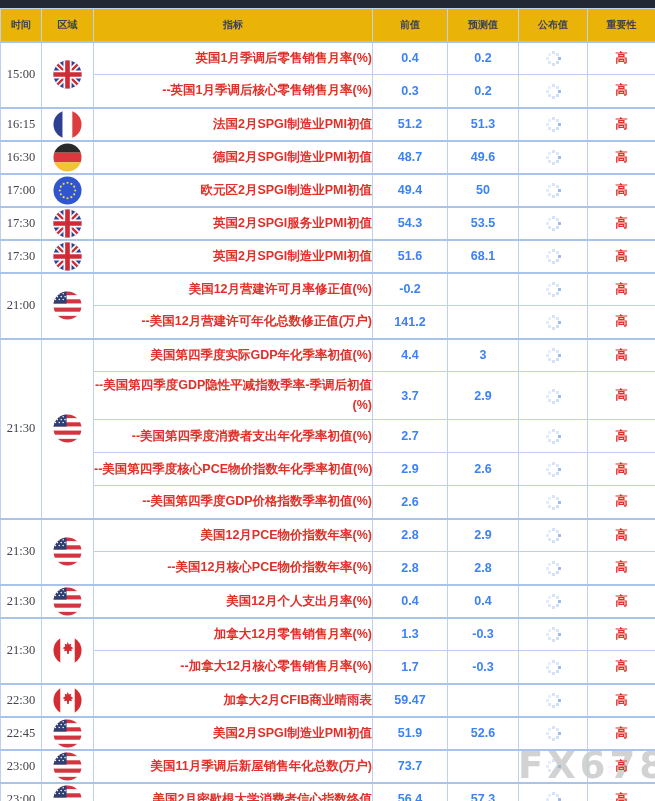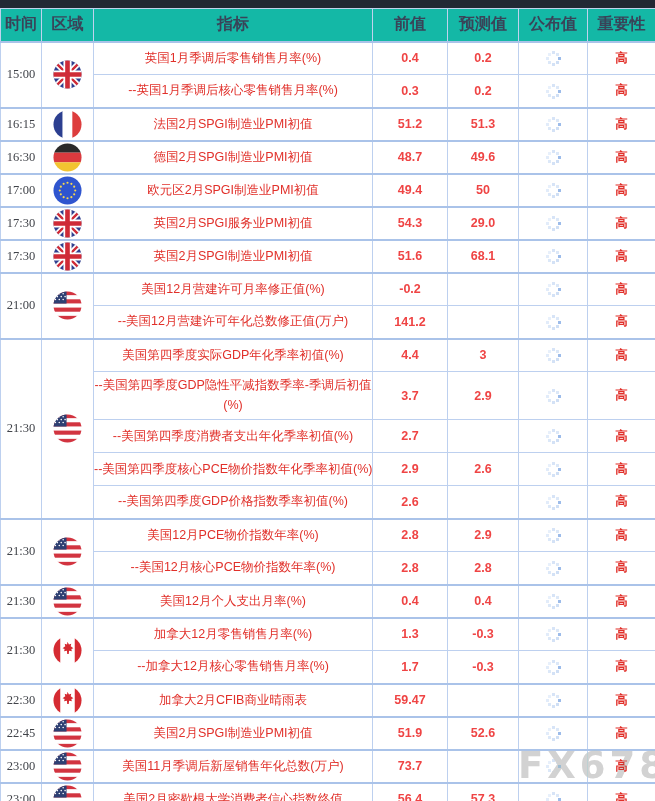--- a/index.html
+++ b/index.html
@@ -1,36 +1,36 @@
 <!DOCTYPE html>
 <html><head>
 <meta charset="utf-8">
 <style>
   * { box-sizing: border-box; }
   body { margin: 0; background: #fff; font-family: "Liberation Sans", "DejaVu Sans", sans-serif; }
   .screen { width: 655px; position: relative; background: #fff; }
   .topbar { height: 8px; background: #222834; width: 100%; }
   table.cal { width: 655px; border-collapse: collapse; table-layout: fixed; }
   table.cal th {
-    background: #14b8a6; color: #394358; font-size: 16px; font-weight: bold;
+    background: #eab308; color: #394358; font-size: 10px; font-weight: bold;
     height: 27px; border: 1px solid #c0d2ee; padding: 0;
   }
   table.cal td {
     border: 1px solid #bdd0ef; border-top-color: #cfdef6; padding: 0;
     font-size: 12.5px; background: transparent; overflow: hidden;
   }
   table.cal tr { height: 33px; }
   table.cal tr.tall { height: 48px; padding-left: 29px; }
   tr.group-start td { border-top: 2px solid #aac3e9; }
   td.time { color: #404349; text-align: center; font-family: Liberation Serif, serif; }
   td.flagc { text-align: center; vertical-align: middle; }
   td.flagc svg { vertical-align: middle; }
-  td.ind { color: #e1302a; font-weight: normal; text-align: center; padding: 1px 4px 1px 9px; white-space: nowrap; }
+  td.ind { color: #e1302a; font-weight: bold; text-align: right; padding: 1px 4px 1px 9px; white-space: nowrap; }
   td.ind.wrap { white-space: normal; line-height: 1.55; }
-  td.val { color: #ef4444; font-weight: bold; text-align: center; }
+  td.val { color: #3b82f6; font-weight: bold; text-align: center; }
   td.pub { text-align: center; }
   td.imp { color: #e1302a; font-weight: bold; text-align: center; }
   .spinner {
     display: inline-block; width: 3px; height: 3px; vertical-align: middle;
     box-shadow: 0 -6px 0 #d7e4f7, 4px -4px 0 #dce8f8, 6px 0 0 #9dbcea,
                 4px 4px 0 #cfdff5, 0 6px 0 #d4e2f6, -4px 4px 0 #dce8f8,
                 -6px 0 0 #e2ecfa, -4px -4px 0 #e8f0fb;
   }
   .watermark {
     position: absolute; left: 518px; top: 744px; font-size: 37px; font-weight: bold;
@@ -167,21 +167,21 @@
               <g clip-path="url(#c4)">
                 <rect width="30" height="30" fill="#30408f"></rect>
                 <path d="M-3 -3L33 33M33 -3L-3 33" stroke="#fff" stroke-width="6" fill="none"></path>
                 <path d="M-3 -3L33 33M33 -3L-3 33" stroke="#cf2b37" stroke-width="2.4" fill="none"></path>
                 <path d="M15 -3V33M-3 15H33" stroke="#fff" stroke-width="8.4" fill="none"></path>
                 <path d="M15 -3V33M-3 15H33" stroke="#cf2b37" stroke-width="4.8" fill="none"></path>
               </g>
             </svg></td>
           <td class="ind">英国2月SPGI服务业PMI初值</td>
           <td class="val">54.3</td>
-          <td class="val">29.0</td>
+          <td class="val">53.5</td>
           <td class="pub"><span class="spinner"></span></td>
           <td class="imp">高</td>
         </tr>
         <tr class="group-start">
           <td class="time" rowspan="1">17:30</td>
           <td class="flagc" rowspan="1"><svg width="29" height="29" viewBox="0 0 30 30">
               <clipPath id="c5">
                 <circle cx="15" cy="15" r="14.5"></circle>
               </clipPath>
               <g clip-path="url(#c5)">

